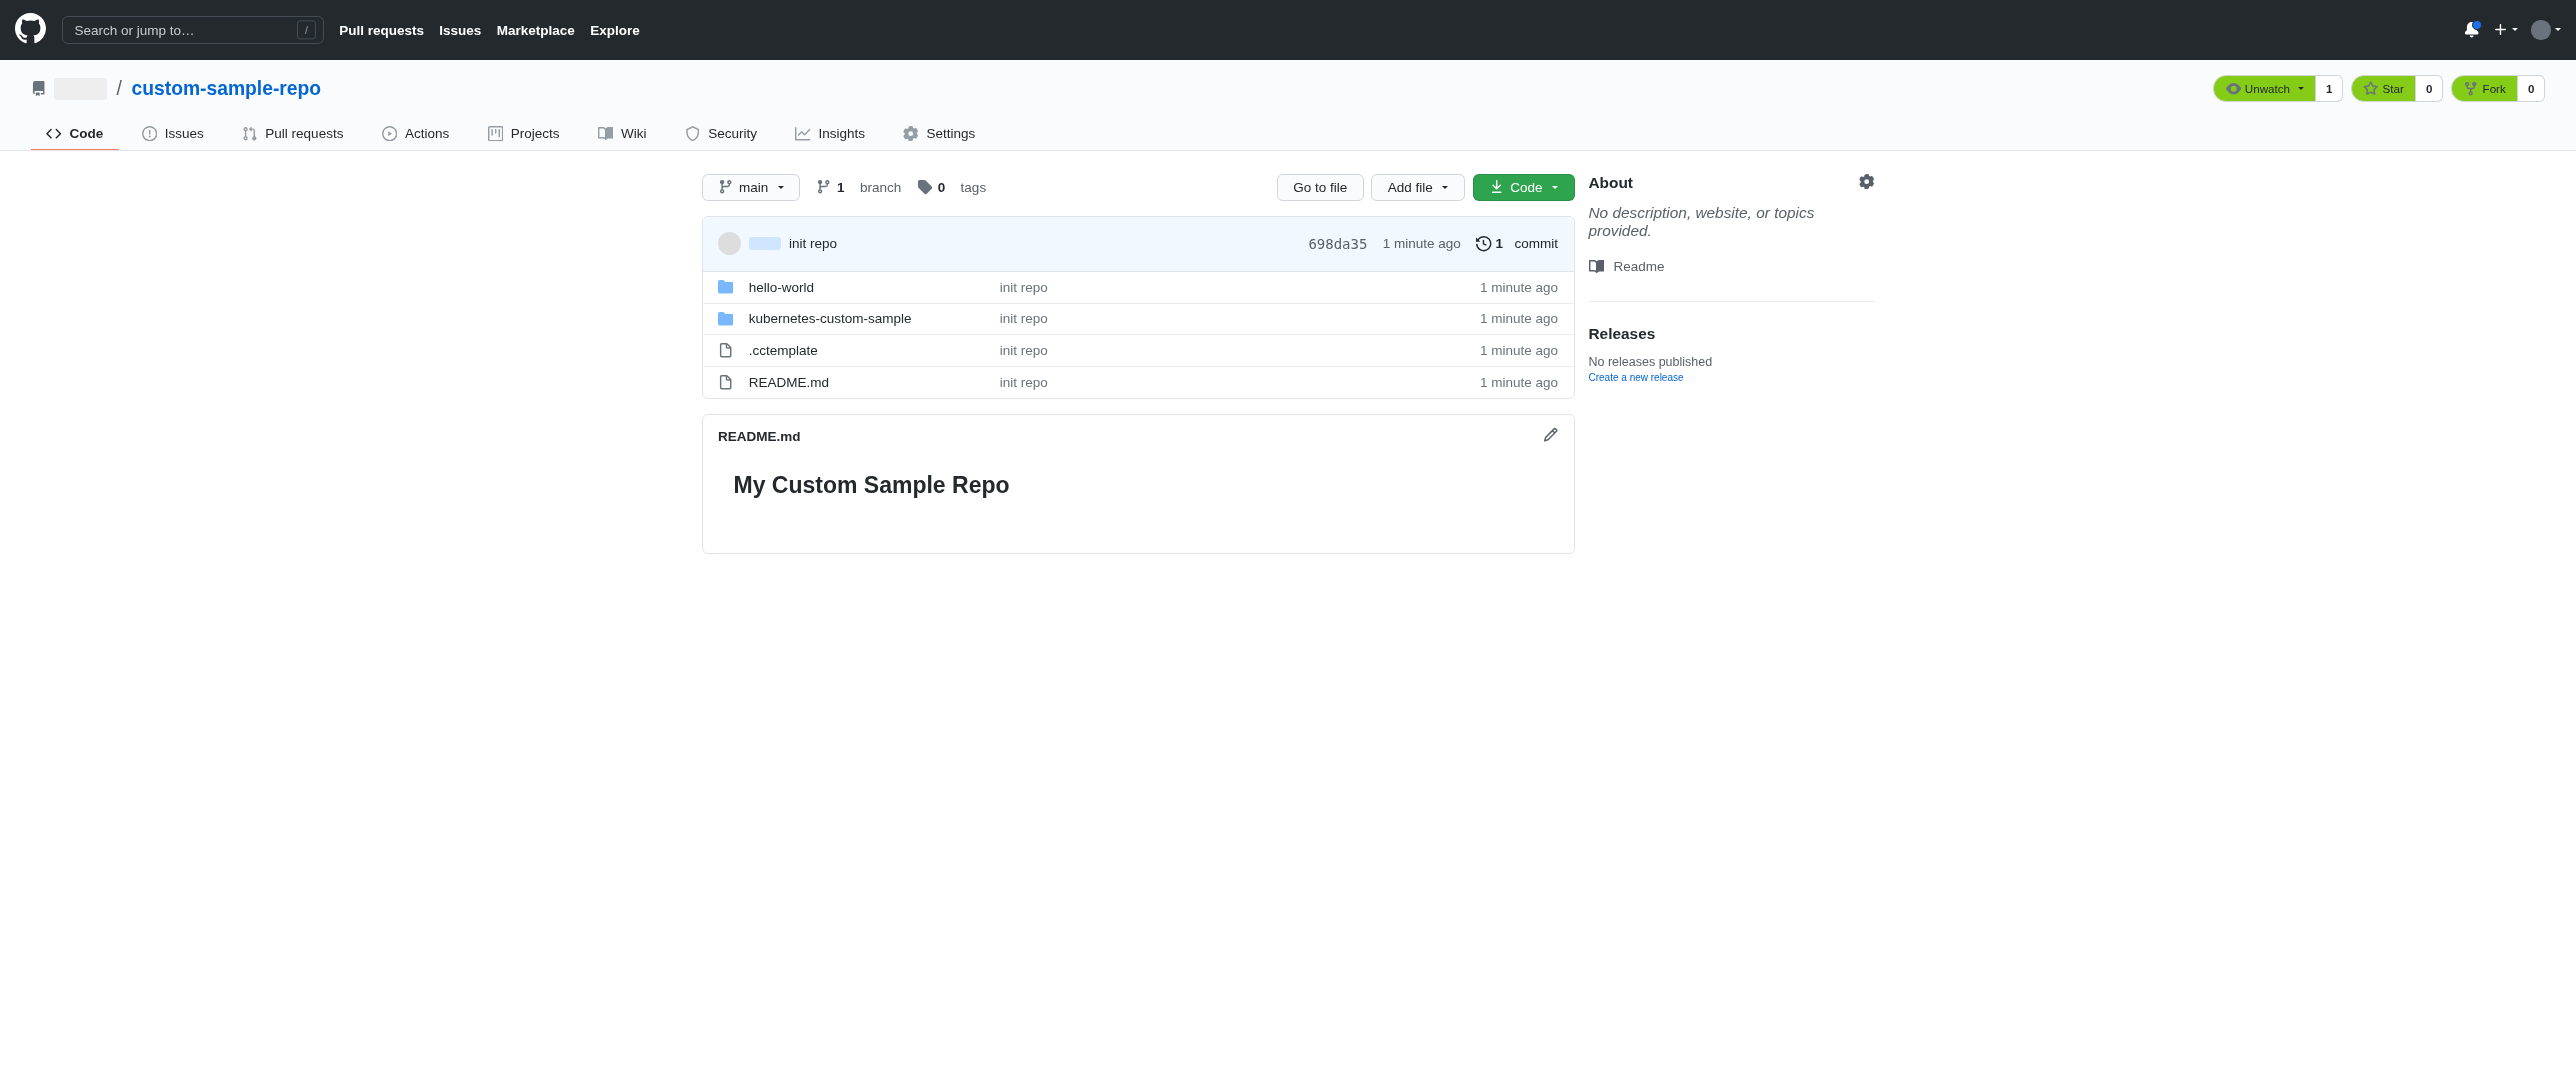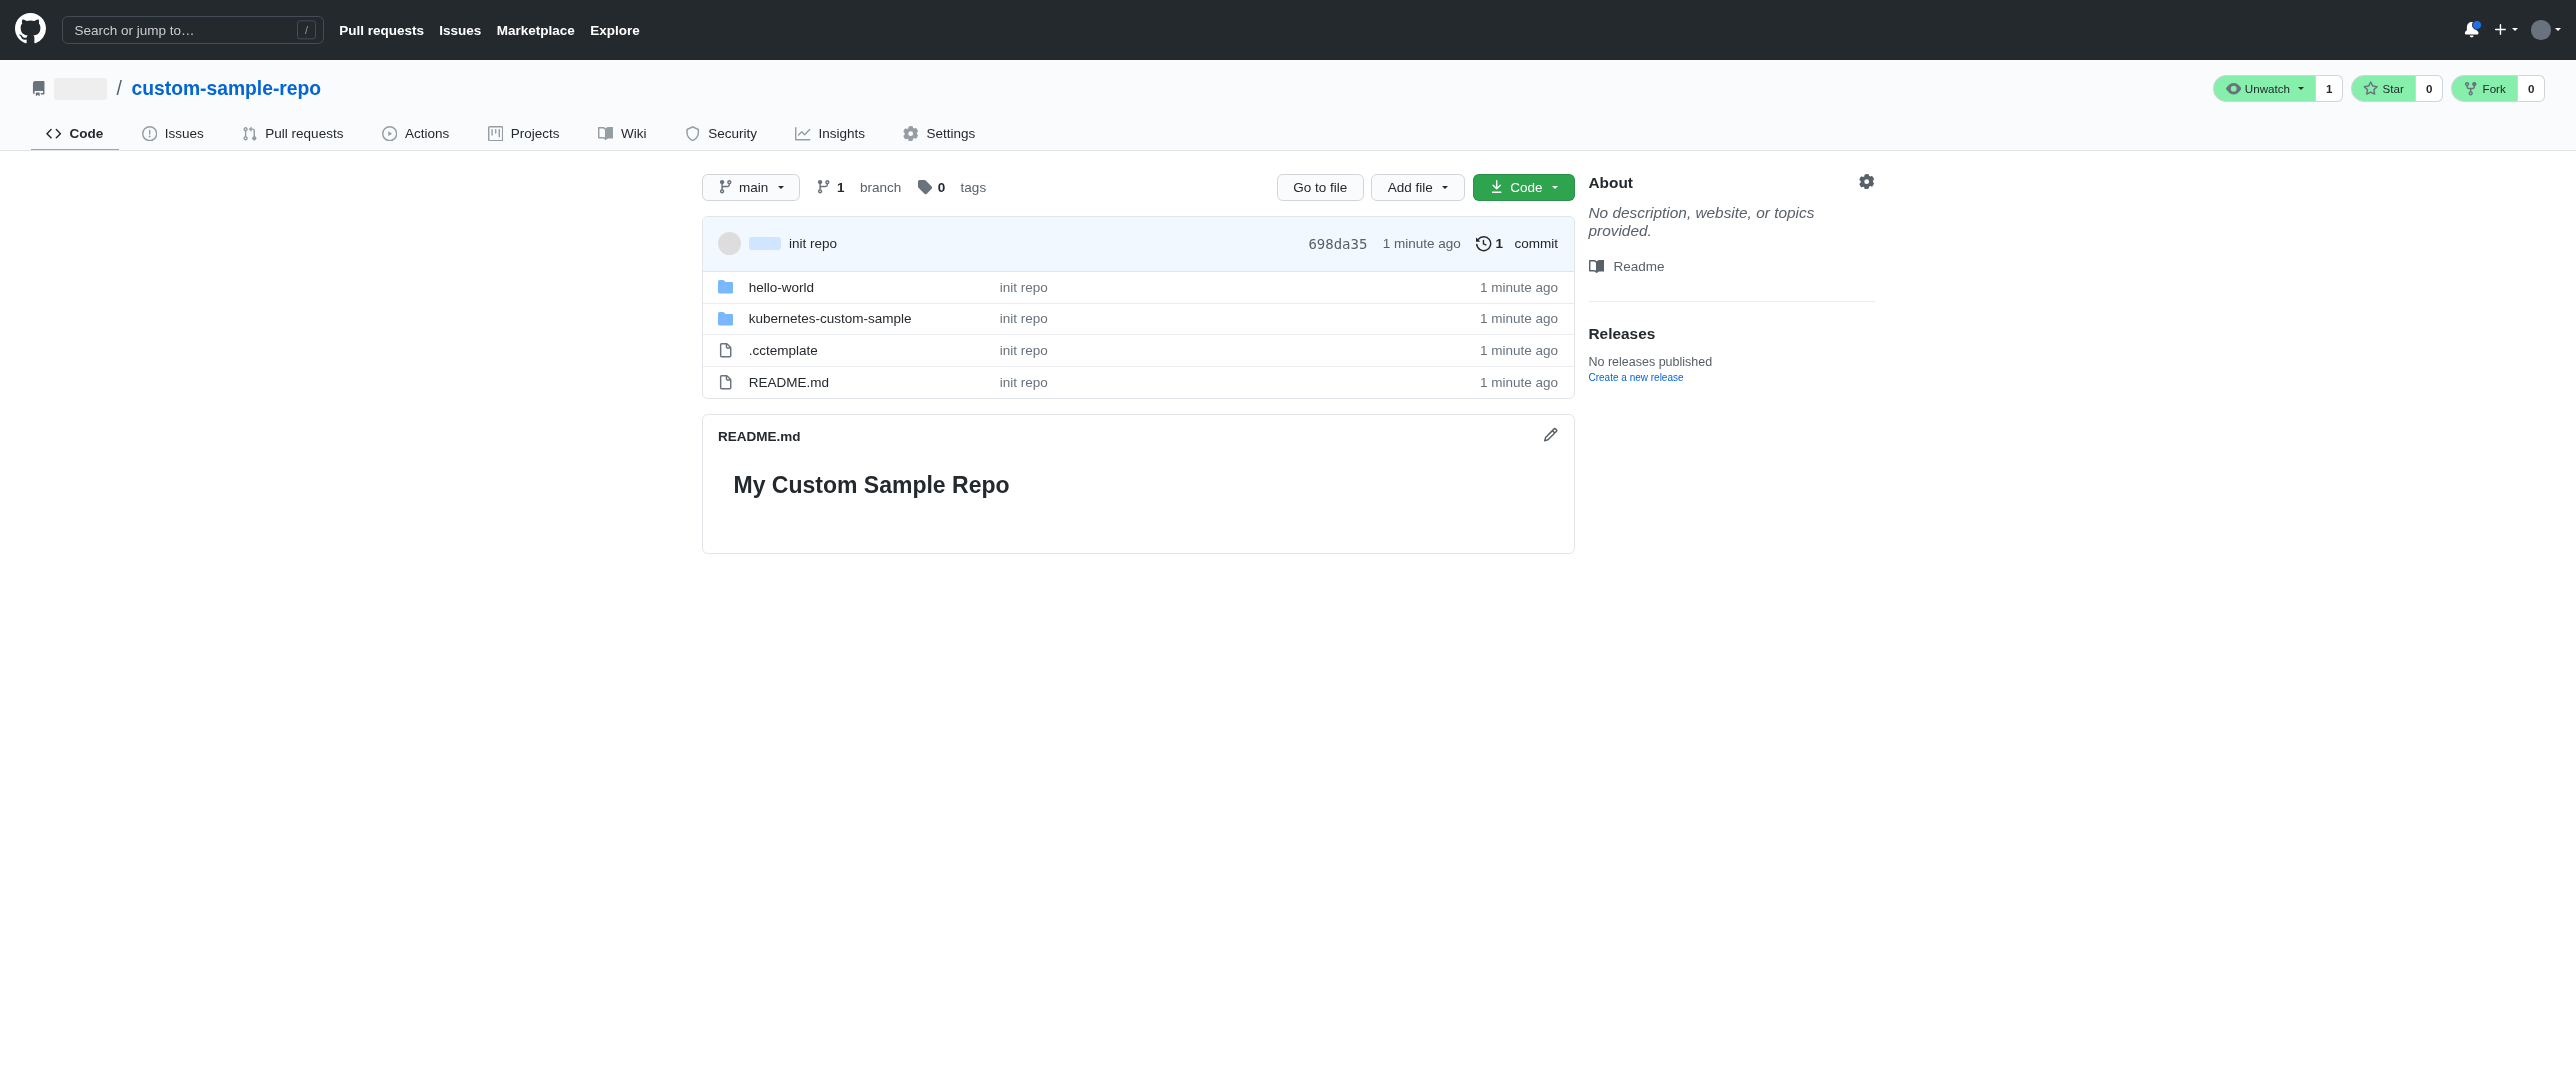--- a/index.html
+++ b/index.html
@@ -24,21 +24,21 @@
 
 .repo-head { padding: 15.4px 31px 0; background: #fafbfc; border-bottom: 1px solid #e1e4e8; }
 .repo-title-row { display: flex; align-items: center; justify-content: space-between; margin-bottom: 15.4px; }
 .repo-title { display: flex; align-items: center; gap: 7.7px; font-size: 19.3px; }
 .repo-title .owner { color: #0366d6; }
 .repo-title .owner-blur { background: #eee; color: transparent; border-radius: 2.9px; padding: 0 7.7px; }
 .repo-title .sep { color: #586069; margin: 0 1.9px; }
 .repo-title .name { color: #0366d6; font-weight: 600; }
 .repo-actions { display: flex; gap: 7.7px; }
 .btn-group { display: flex; }
-.btn { font-size: 11.6px; font-weight: 500; padding: 2.9px 11.6px; background: #86efac; border: 1px solid #d1d5da; border-radius: 13px; color: #24292e; display: inline-flex; align-items: center; gap: 3.9px; cursor: pointer; line-height: 19.3px; }
+.btn { font-size: 11.6px; font-weight: 500; padding: 2.9px 11.6px; background: #84cc16; border: 1px solid #d1d5da; border-radius: 13px; color: #24292e; display: inline-flex; align-items: center; gap: 3.9px; cursor: pointer; line-height: 19.3px; }
 .btn-group .btn:first-child { border-top-right-radius: 0; border-bottom-right-radius: 0; }
 .btn-group .count { border: 1px solid #d1d5da; border-left: none; border-radius: 0 5.8px 5.8px 0; padding: 2.9px 9.6px; font-size: 11.6px; font-weight: 600; background: #fff; line-height: 19.3px; }
 .btn svg { fill: #6a737d; }
 
 
 .tabs { display: flex; gap: 7.7px; }
 .tab { padding: 7.7px 15.4px; display: flex; align-items: center; gap: 7.7px; color: #24292e; font-size: 13.5px; border-bottom: 1.9px solid transparent; cursor: pointer; }
 .tab.active { border-bottom-color: #f9826c; font-weight: 600; }
 .tab svg { fill: #959da5; }
 .tab.active svg { fill: #24292e; }

